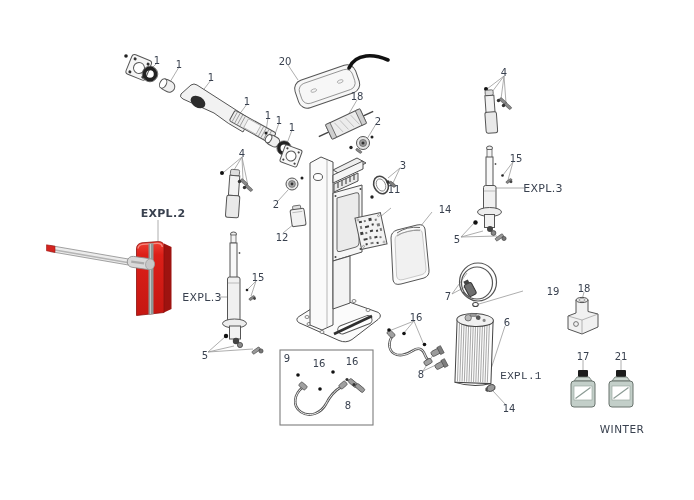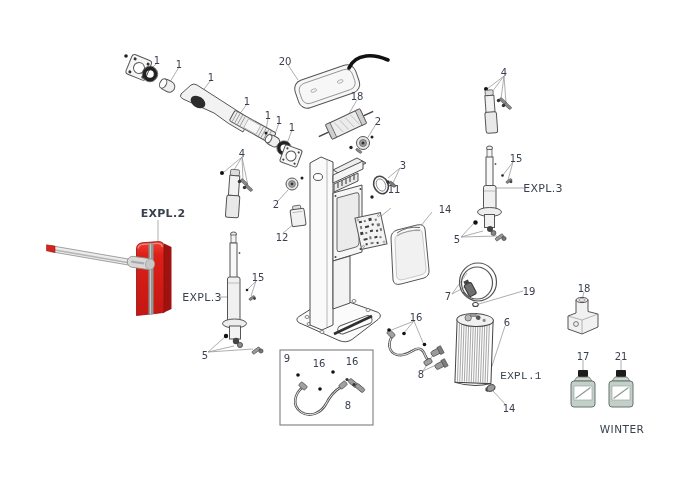--- a/index.html
+++ b/index.html
@@ -481,21 +481,21 @@
       <div class="callout num" style="left: 276px; top: 204px;">2</div>
       <div class="callout num" style="left: 282px; top: 237px; text-align: right;">12</div>
       <div class="callout num" style="left: 394px; top: 189px;">11</div>
       <div class="callout num" style="left: 445px; top: 209px;">14</div>
       <div class="callout num" style="left: 504px; top: 72px;">4</div>
       <div class="callout num" style="left: 516px; top: 158px;">15</div>
       <div class="callout num" style="left: 457px; top: 239px;">5</div>
       <div class="callout num" style="left: 258px; top: 277px;">15</div>
       <div class="callout num" style="left: 205px; top: 355px;">5</div>
       <div class="callout num" style="left: 448px; top: 296px;">7</div>
-      <div class="callout num" style="left: 529px; top: 291px;">19</div>
+      <div class="callout num" style="left: 553px; top: 291px;">19</div>
       <div class="callout num" style="left: 507px; top: 322px;">6</div>
       <div class="callout num" style="left: 509px; top: 408px;">14</div>
       <div class="callout num" style="left: 416px; top: 317px;">16</div>
       <div class="callout num" style="left: 421px; top: 374px;">8</div>
       <div class="callout num" style="left: 287px; top: 358px;">9</div>
       <div class="callout num" style="left: 319px; top: 363px;">16</div>
       <div class="callout num" style="left: 352px; top: 361px;">16</div>
       <div class="callout num" style="left: 348px; top: 405px;">8</div>
       <div class="callout num" style="left: 584px; top: 288px;">18</div>
       <div class="callout num" style="left: 583px; top: 356px;">17</div>

